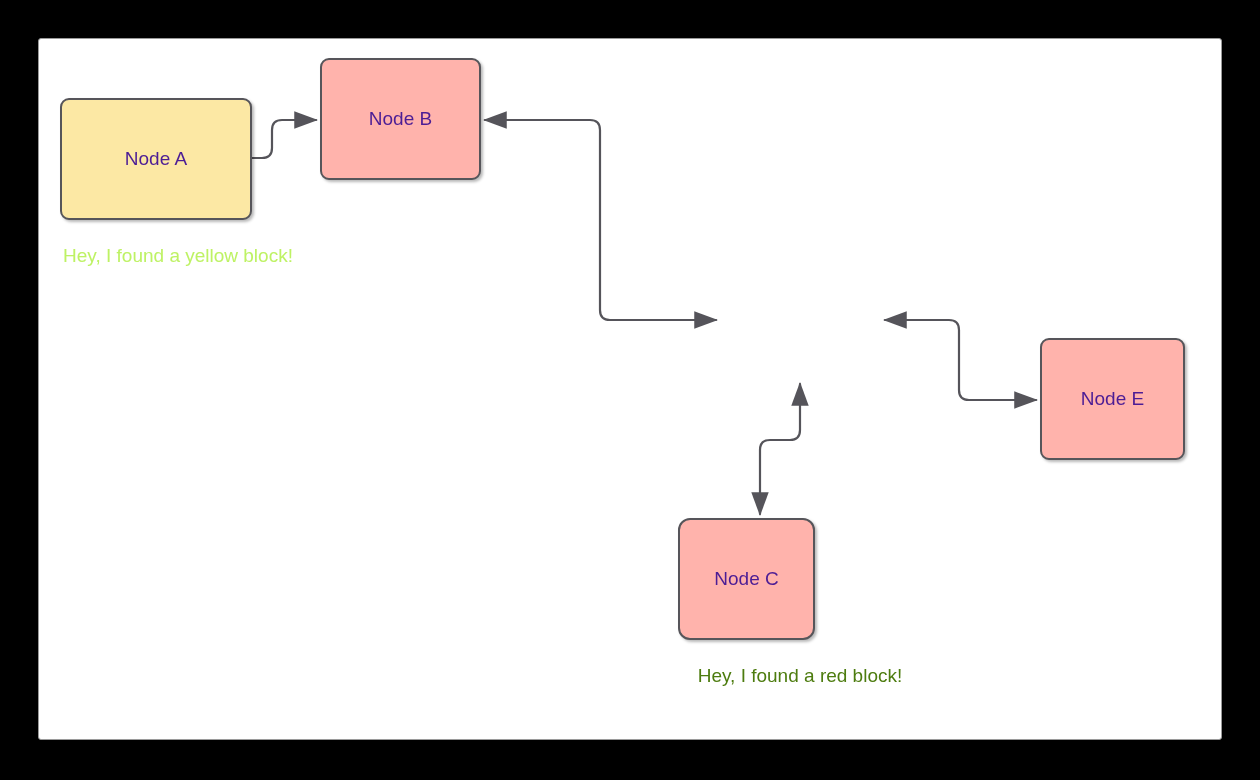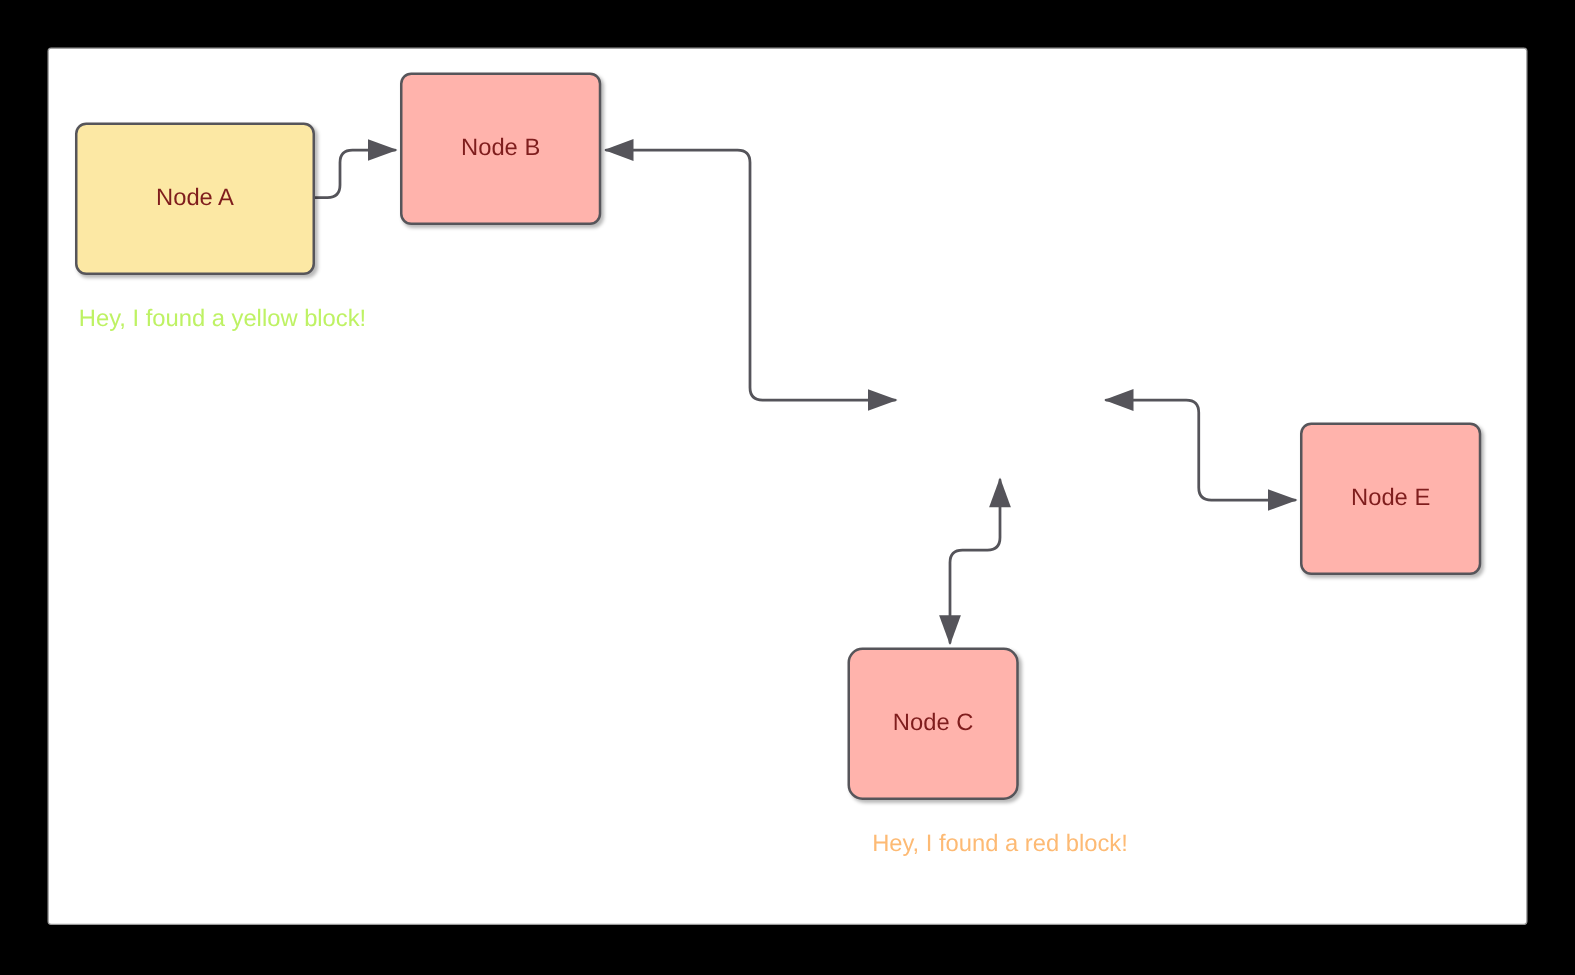--- a/index.html
+++ b/index.html
@@ -51,21 +51,21 @@
     border: 2px solid #56555a;
     border-radius: 9px;
     display: flex;
     align-items: center;
     justify-content: center;
     box-shadow: 2px 2px 3px rgba(0,0,0,0.28);
   }
   .node-label {
     font-family: "Liberation Sans", sans-serif;
     font-size: 19px;
-    color: #7f1d1d;
+    color: #4c1d95;
     line-height: 1.2;
     text-align: center;
     user-select: none;
   }
 
   .caption {
     position: absolute;
     font-family: "Liberation Sans", sans-serif;
     font-size: 19px;
     color: #2b2b2b;
@@ -116,15 +116,15 @@
     <span class="node-label">Node C</span>
   </div>
 
 
   <div class="node" id="node-e" style="left: 1040px; top: 338px; width: 145px; height: 122px; background: rgb(255, 179, 172); border-color: rgb(86, 85, 90);">
     <span class="node-label">Node E</span>
   </div>
 
   <div class="caption" id="caption-yellow" style="left: 55px; top: 243px; width: 246px; color: #bef264;">Hey, I found a yellow block!</div>
 
-  <div class="caption" id="caption-red" style="left: 680px; top: 663px; width: 240px; color: #fdba74;">Hey, I found a red block!</div>
+  <div class="caption" id="caption-red" style="left: 680px; top: 663px; width: 240px; color: #4d7c0f;">Hey, I found a red block!</div>
 
 </div>
 
 </body></html>

